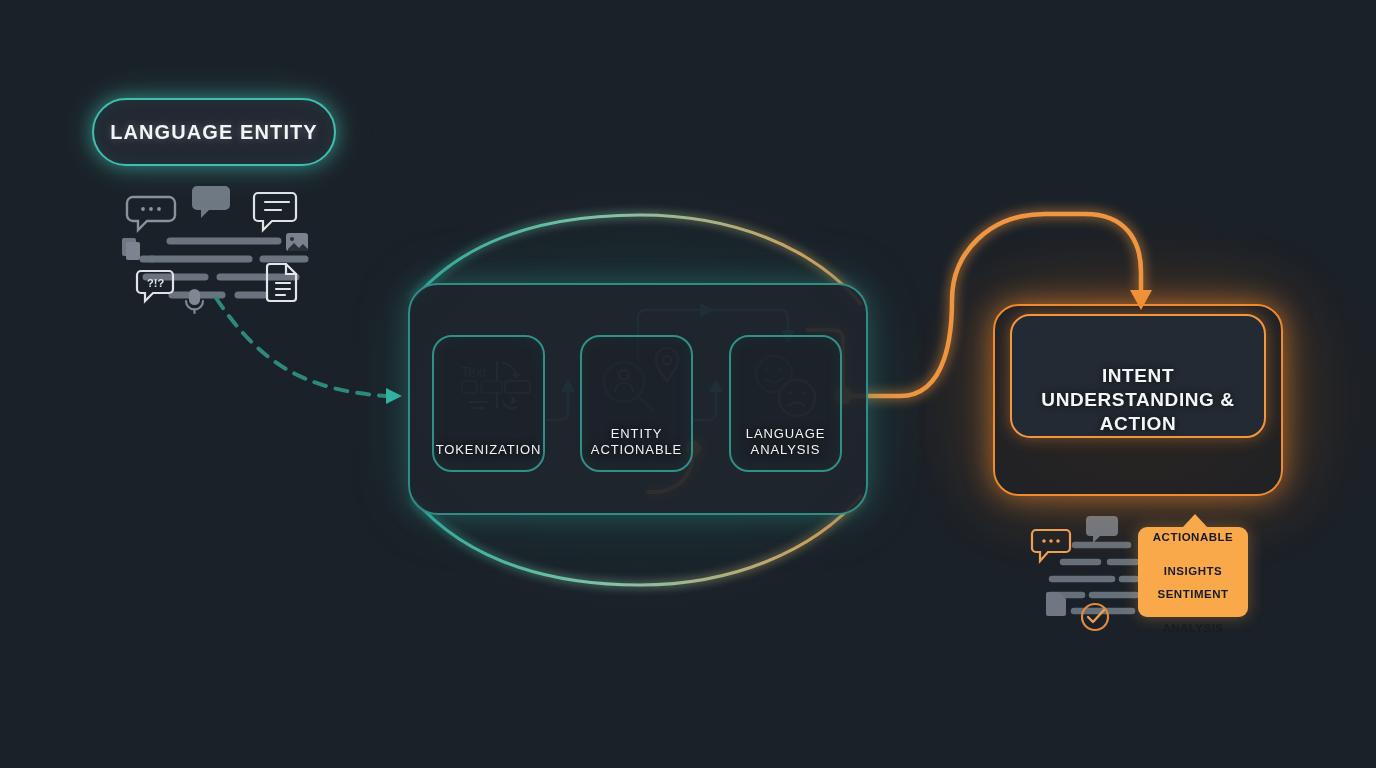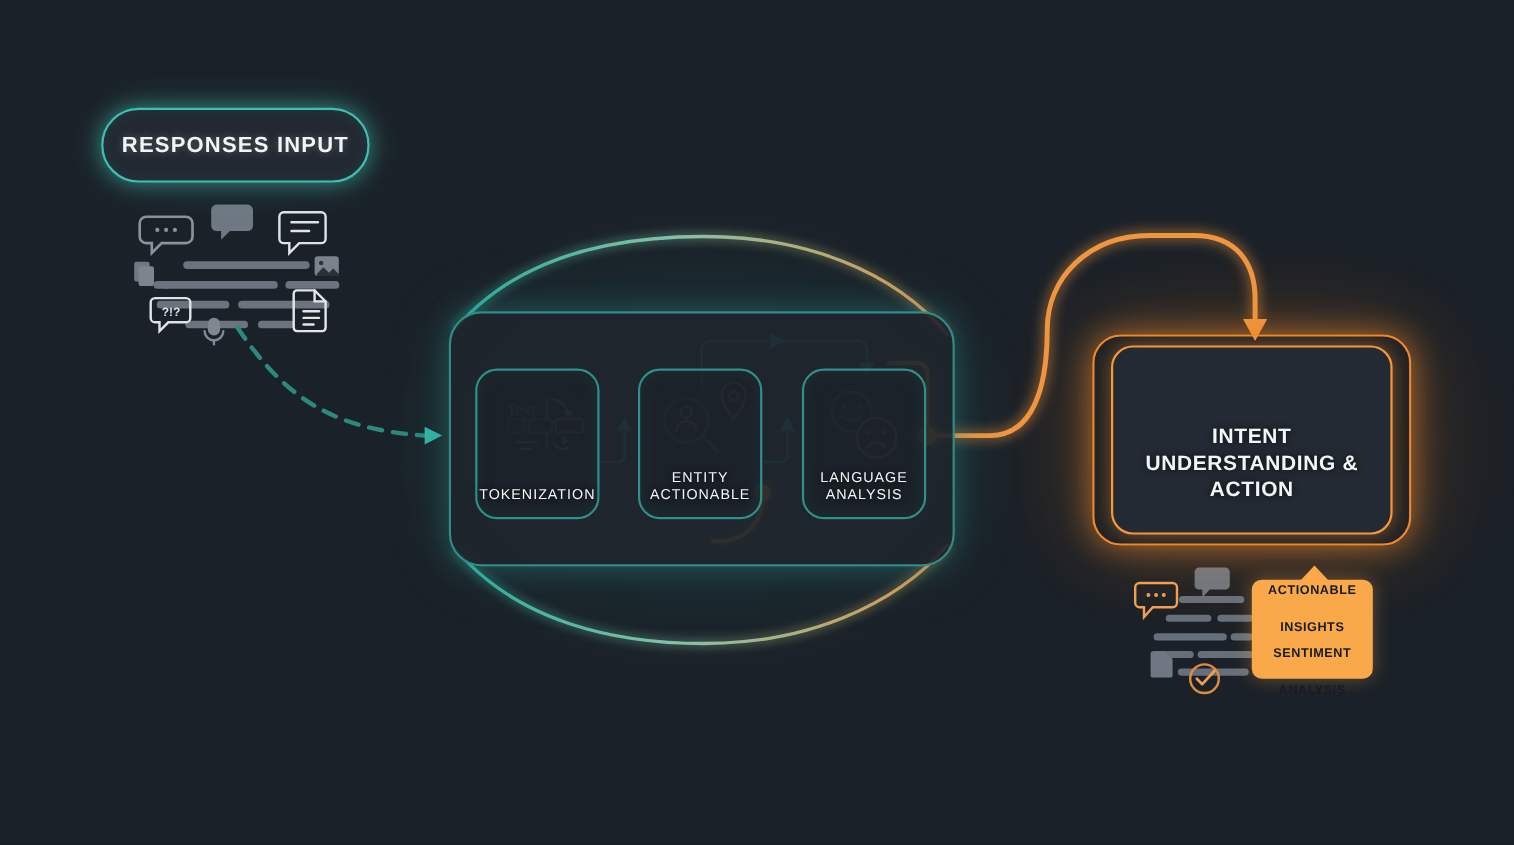--- a/index.html
+++ b/index.html
@@ -70,21 +70,21 @@
   .intent-outer {
     position:absolute; left:993px; top:304px;
     width:290px; height:192px;
     border:2.5px solid #f08a2e;
     border-radius:26px;
     box-shadow:0 0 28px rgba(240,138,46,0.60),
                0 0 70px rgba(240,138,46,0.30);
   }
   .intent-inner {
     position:absolute; left:1010px; top:314px;
-    width:256px; height:172px;
+    width:256px; height:124px;
     border:2.5px solid #f4963c;
     border-radius:20px;
     background:#232a33;
     display:flex; flex-direction:column;
     align-items:center; justify-content:flex-start;
     padding-top:16px;
     box-shadow:0 0 16px rgba(240,138,46,0.45);
   }
   .intent-title {
     margin-top:10px; text-align:center;
@@ -337,21 +337,21 @@
         <path d="M1048 592h11l7 7v15a2 2 0 0 1-2 2h-16a2 2 0 0 1-2-2v-20a2 2 0 0 1 2-2z"></path>
       </g>
       <g fill="none">
         <circle cx="1095" cy="617" r="13" stroke="#e08b3e" stroke-width="2.2"></circle>
         <path d="M1088 617 l5 5 11 -12" stroke="#f0a053" stroke-width="2.4" stroke-linecap="round" stroke-linejoin="round"></path>
       </g>
     </g>
   </svg>
 
   <div class="pill">
-    <span>RESPONSES INPUT</span>
+    <span>LANGUAGE ENTITY</span>
   </div>
 
   <div class="proc-box"></div>
 
   <div class="card c1">
     <div class="card-label">TOKENIZATION</div>
   </div>
 
   <div class="card c2">
     <div class="card-label">

